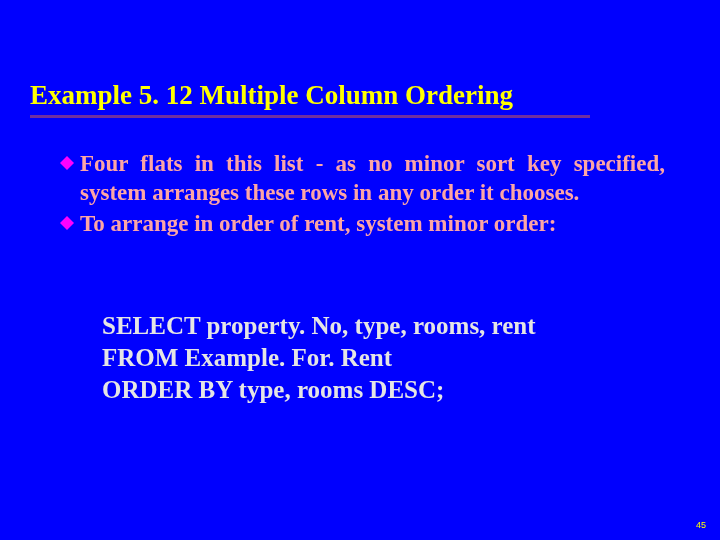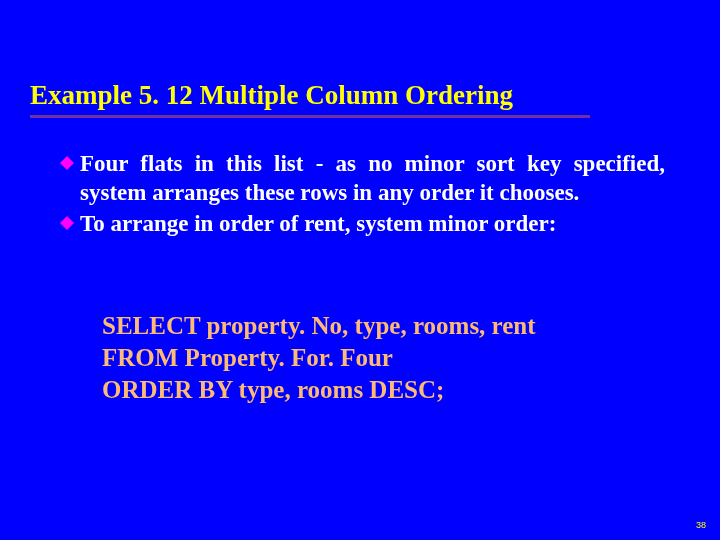--- a/index.html
+++ b/index.html
@@ -34,21 +34,21 @@
     border: none;
     border-top: 3px solid #7030a0;
     margin: 0;
     width: 560px;
   }
   .bullets {
     position: absolute;
     left: 60px;
     top: 150px;
     width: 605px;
-    color: #ffffff;
+    color: #fca5a5;
     font-size: 23px;
     font-weight: bold;
   }
   .bullet-row {
     display: flex;
     align-items: flex-start;
     margin-bottom: 2px;
   }
   .diamond {
     flex: 0 0 auto;
@@ -63,21 +63,21 @@
   .bullet-text {
     flex: 1 1 auto;
     text-align: justify;
     line-height: 1.25;
   }
   .code-block {
     position: absolute;
     left: 102px;
     top: 310px;
     width: 560px;
-    color: #fdba74;
+    color: #e5e5e5;
     font-size: 25px;
     font-weight: bold;
     line-height: 1.28;
     font-family: "Times New Roman", Times, serif;
   }
   .code-line {
     white-space: pre;
   }
   .page-num {
     position: absolute;
@@ -115,19 +115,19 @@
             <polygon points="7,0 14,7 7,14 0,7" fill="#ff00ff"></polygon>
           </svg>
       </span>
       <span class="bullet-text">To arrange in order of rent, system minor order:</span>
     </div>
 
   </div>
 
   <div class="code-block">
     <div class="code-line">SELECT property. No, type, rooms, rent</div>
-    <div class="code-line">FROM Property. For. Four</div>
+    <div class="code-line">FROM Example. For. Rent</div>
     <div class="code-line">ORDER BY type, rooms DESC;</div>
   </div>
 
-  <div class="page-num">38</div>
+  <div class="page-num">45</div>
 
 </div>
 
 </body></html>

